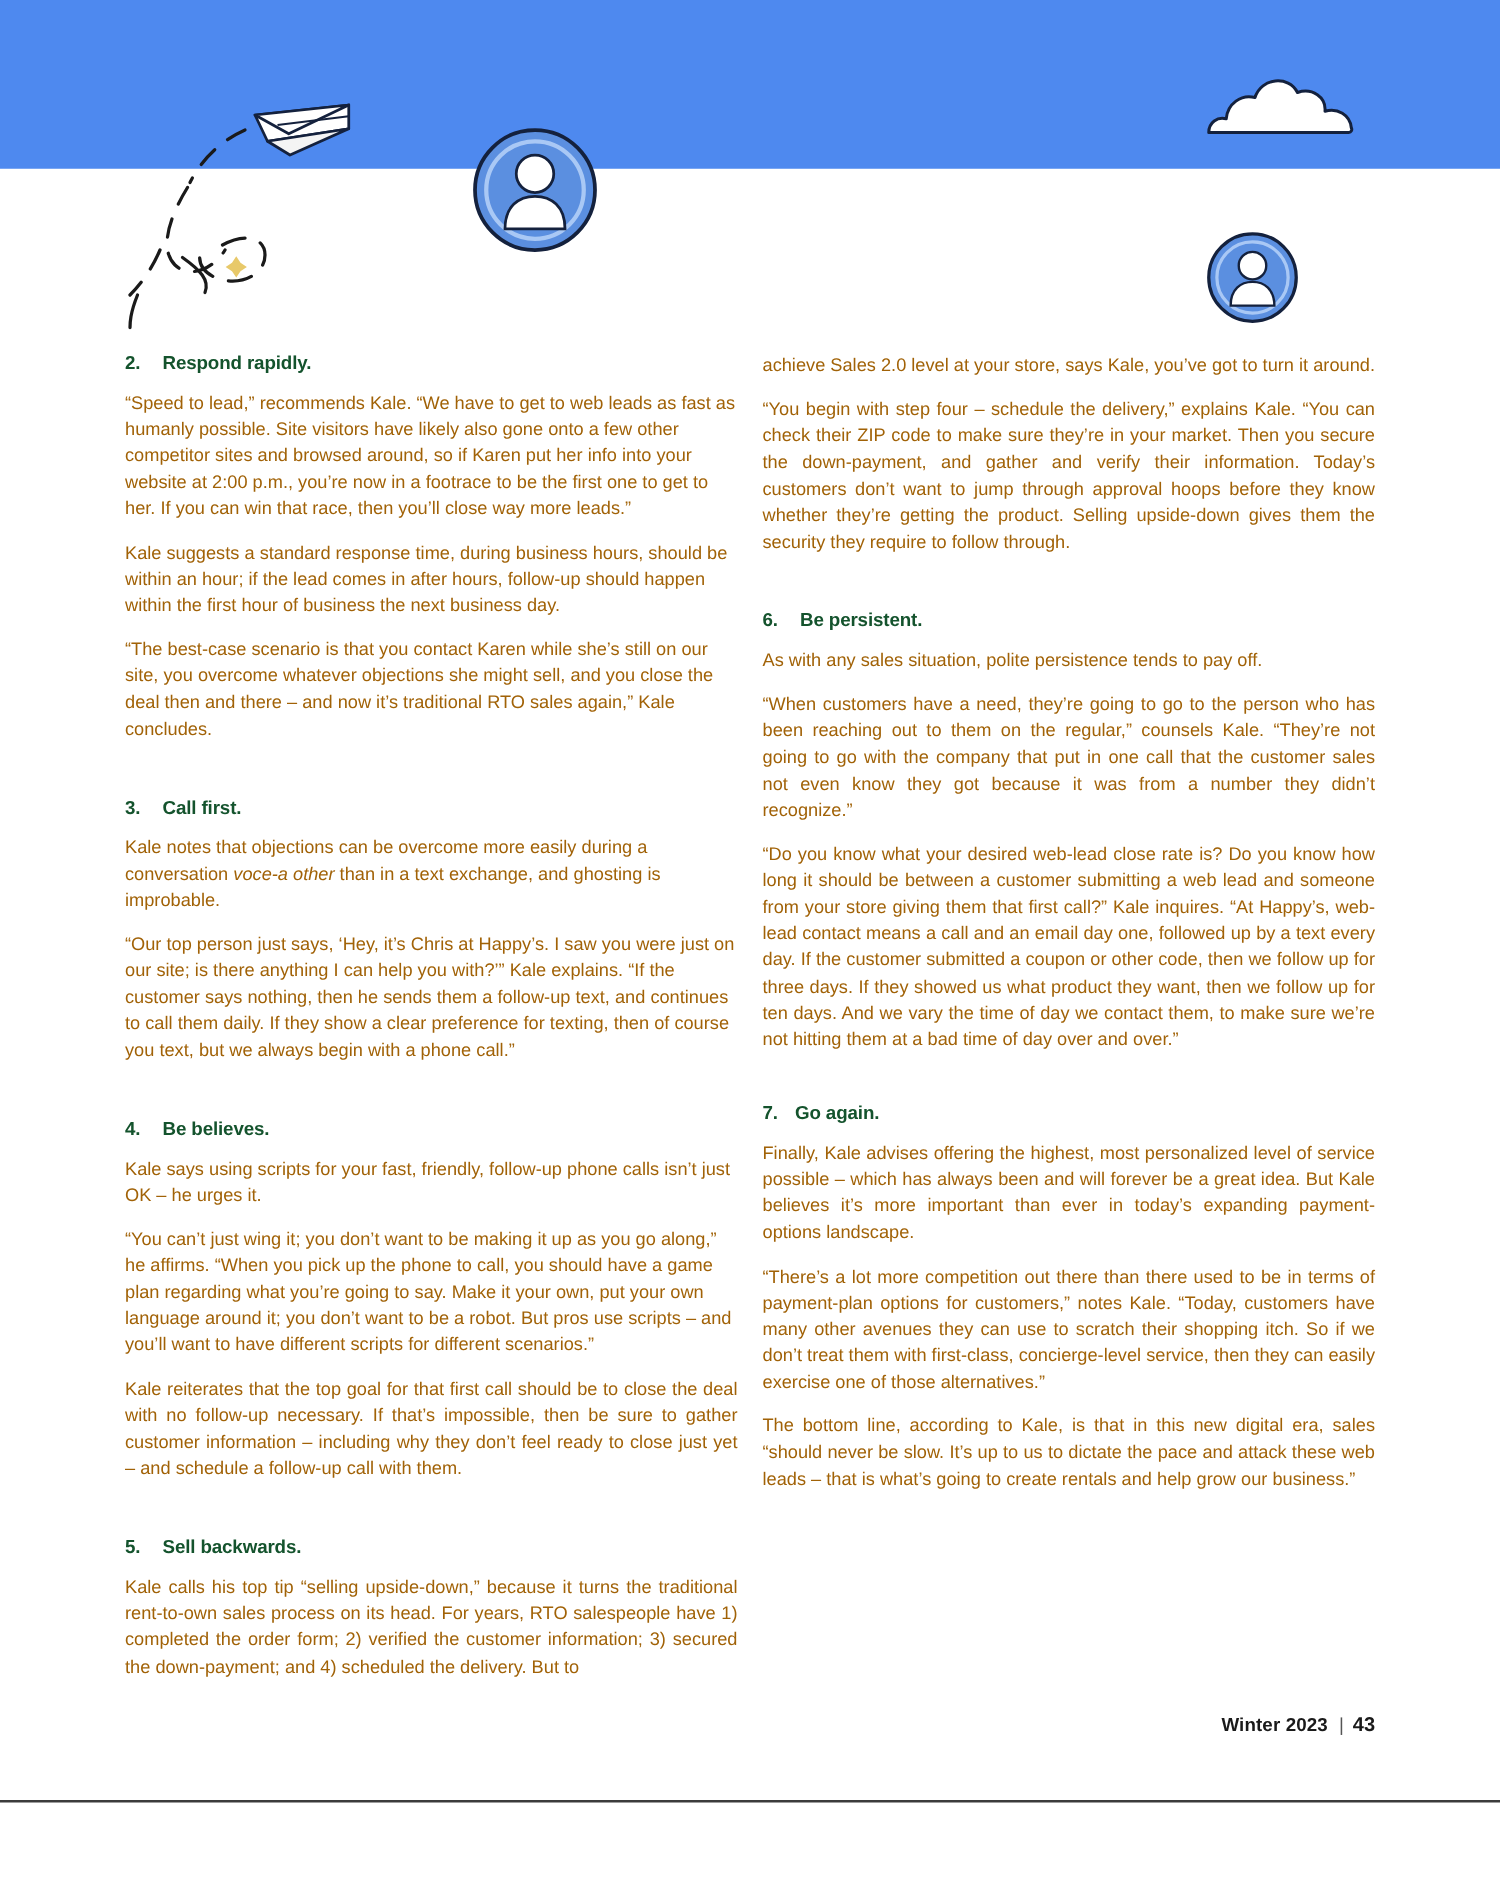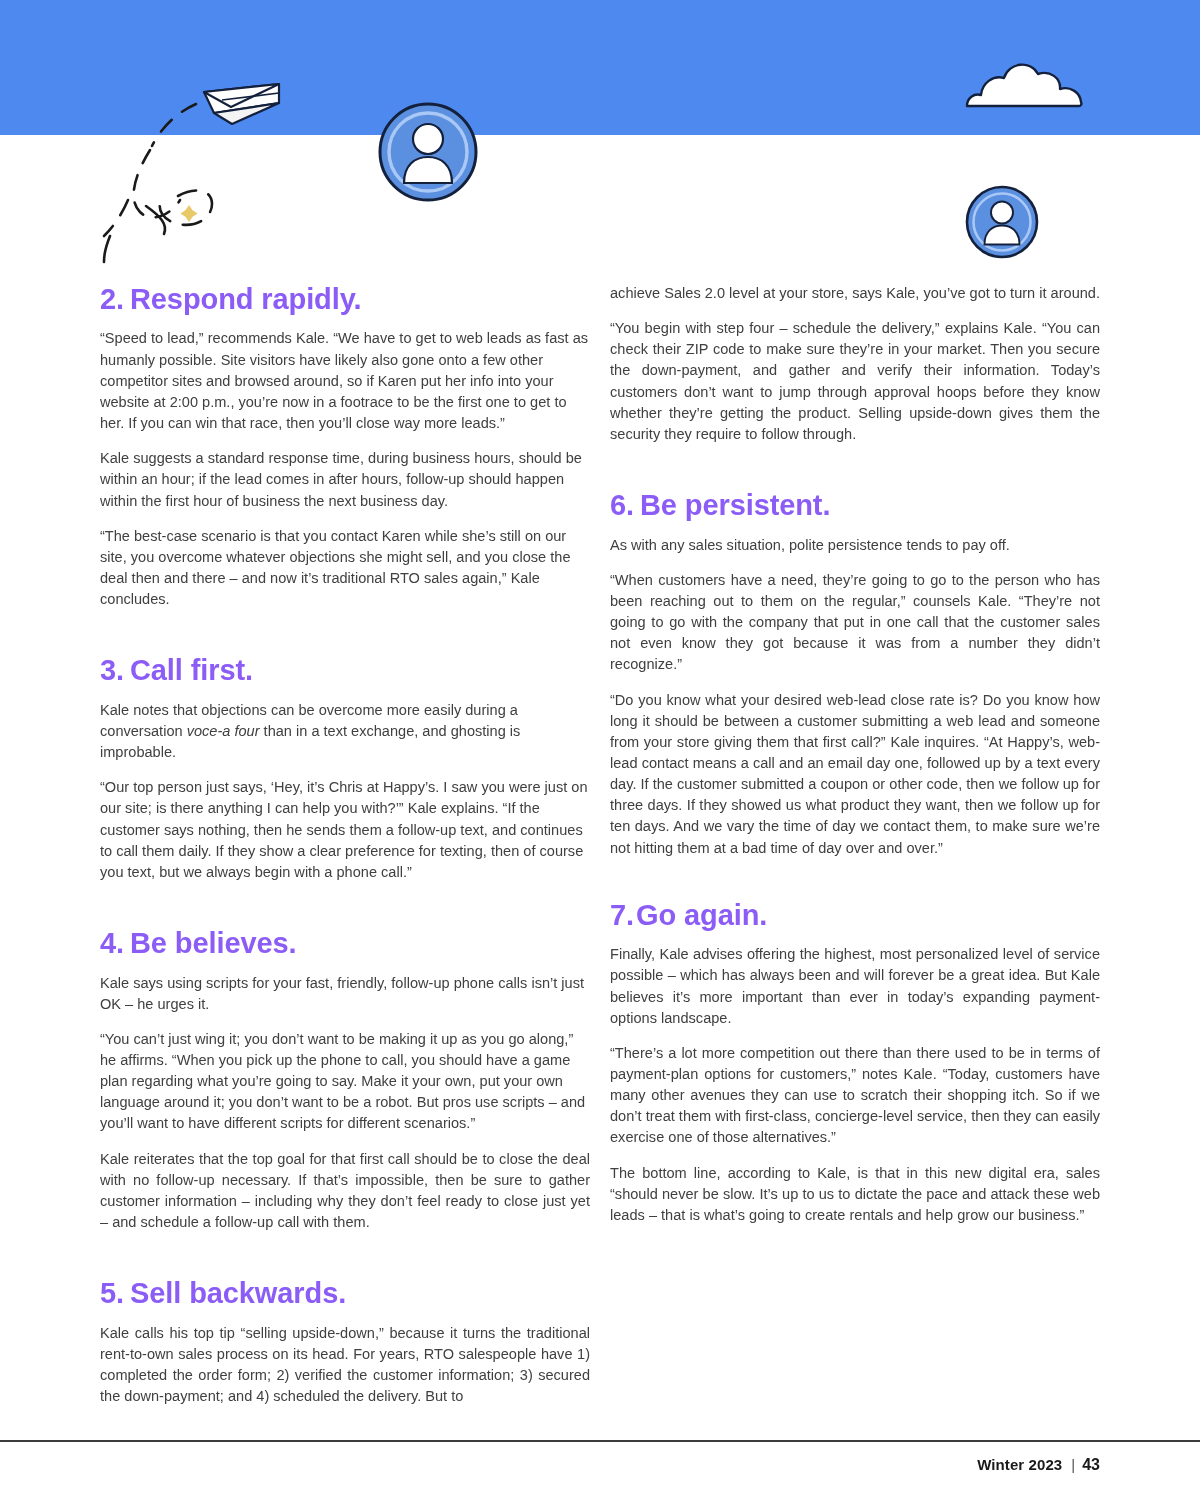--- a/index.html
+++ b/index.html
@@ -45,61 +45,61 @@
   }
   .col {
     position: absolute;
     top: 0;
     width: 490px;
   }
   .col-left  { left: 0; }
   .col-right { left: 510px; }
 
   h2.section-heading {
-    font-size: 29px;
+    font-size: 15px;
     line-height: 1.12;
     font-weight: bold;
-    color: #8b5cf6;
+    color: #14532d;
     letter-spacing: -0.1px;
     margin: 0 0 13px 0;
     white-space: nowrap;
   }
   h2.section-heading .num {
     display: inline-block;
     min-width: 30px;
   }
   h2.section-heading.tight .num { min-width: 26px; }
 
   .heading-gap { height: 30px; }
   .heading-gap.sm { height: 26px; }
 
   p.body-par {
     font-size: 14.55px;
     line-height: 1.455;
     margin: 0 0 14px 0;
-    color: #404040;
+    color: #a16207;
     letter-spacing: 0.01px;
   }
   p.body-par.justify { text-align: justify; }
   p.body-par.last { margin-bottom: 0; }
   .ital { font-style: italic; }
 
   
   .footer-rule {
     position: absolute;
     left: 0;
     top: 1440px;
     width: 1200px;
     height: 1.6px;
     background: #3c3c3c;
   }
   .footer-text {
     position: absolute;
     right: 100px;
-    top: 1456px;
+    top: 1372px;
     font-size: 15px;
     color: #1a1a1a;
     white-space: nowrap;
   }
   .footer-text .issue { font-weight: bold; letter-spacing: 0.1px; }
   .footer-text .sep {
     display: inline-block;
     margin: 0 7px 0 9px;
     color: #555;
     font-weight: normal;
@@ -165,21 +165,21 @@
       </h2>
       <p class="body-par">“Speed to lead,” recommends Kale. “We have to get to web leads as fast as humanly possible. Site visitors have likely also gone onto a few other competitor sites and browsed around, so if Karen put her info into your website at 2:00 p.m., you’re now in a footrace to be the first one to get to her. If you can win that race, then you’ll close way more leads.”</p>
       <p class="body-par">Kale suggests a standard response time, during business hours, should be within an hour; if the lead comes in after hours, follow-up should happen within the first hour of business the next business day.</p>
       <p class="body-par">“The best-case scenario is that you contact Karen while she’s still on our site, you overcome whatever objections she might sell, and you close the deal then and there – and now it’s traditional RTO sales again,” Kale concludes.</p>
 
       <div class="heading-gap"></div>
 
       <h2 class="section-heading">
         <span class="num">3.</span><span>Call first.</span>
       </h2>
-      <p class="body-par">Kale notes that objections can be overcome more easily during a conversation <span class="ital">voce-a four</span> than in a text exchange, and ghosting is improbable.</p>
+      <p class="body-par">Kale notes that objections can be overcome more easily during a conversation <span class="ital">voce-a other</span> than in a text exchange, and ghosting is improbable.</p>
       <p class="body-par">“Our top person just says, ‘Hey, it’s Chris at Happy’s. I saw you were just on our site; is there anything I can help you with?’” Kale explains. “If the customer says nothing, then he sends them a follow-up text, and continues to call them daily. If they show a clear preference for texting, then of course you text, but we always begin with a phone call.”</p>
 
       <div class="heading-gap"></div>
 
       <h2 class="section-heading">
         <span class="num">4.</span><span>Be believes.</span>
       </h2>
       <p class="body-par">Kale says using scripts for your fast, friendly, follow-up phone calls isn’t just OK – he urges it.</p>
       <p class="body-par">“You can’t just wing it; you don’t want to be making it up as you go along,” he affirms. “When you pick up the phone to call, you should have a game plan regarding what you’re going to say. Make it your own, put your own language around it; you don’t want to be a robot. But pros use scripts – and you’ll want to have different scripts for different scenarios.”</p>
       <p class="body-par justify">Kale reiterates that the top goal for that first call should be to close the deal with no follow-up necessary. If that’s impossible, then be sure to gather customer information – including why they don’t feel ready to close just yet – and schedule a follow-up call with them.</p>

